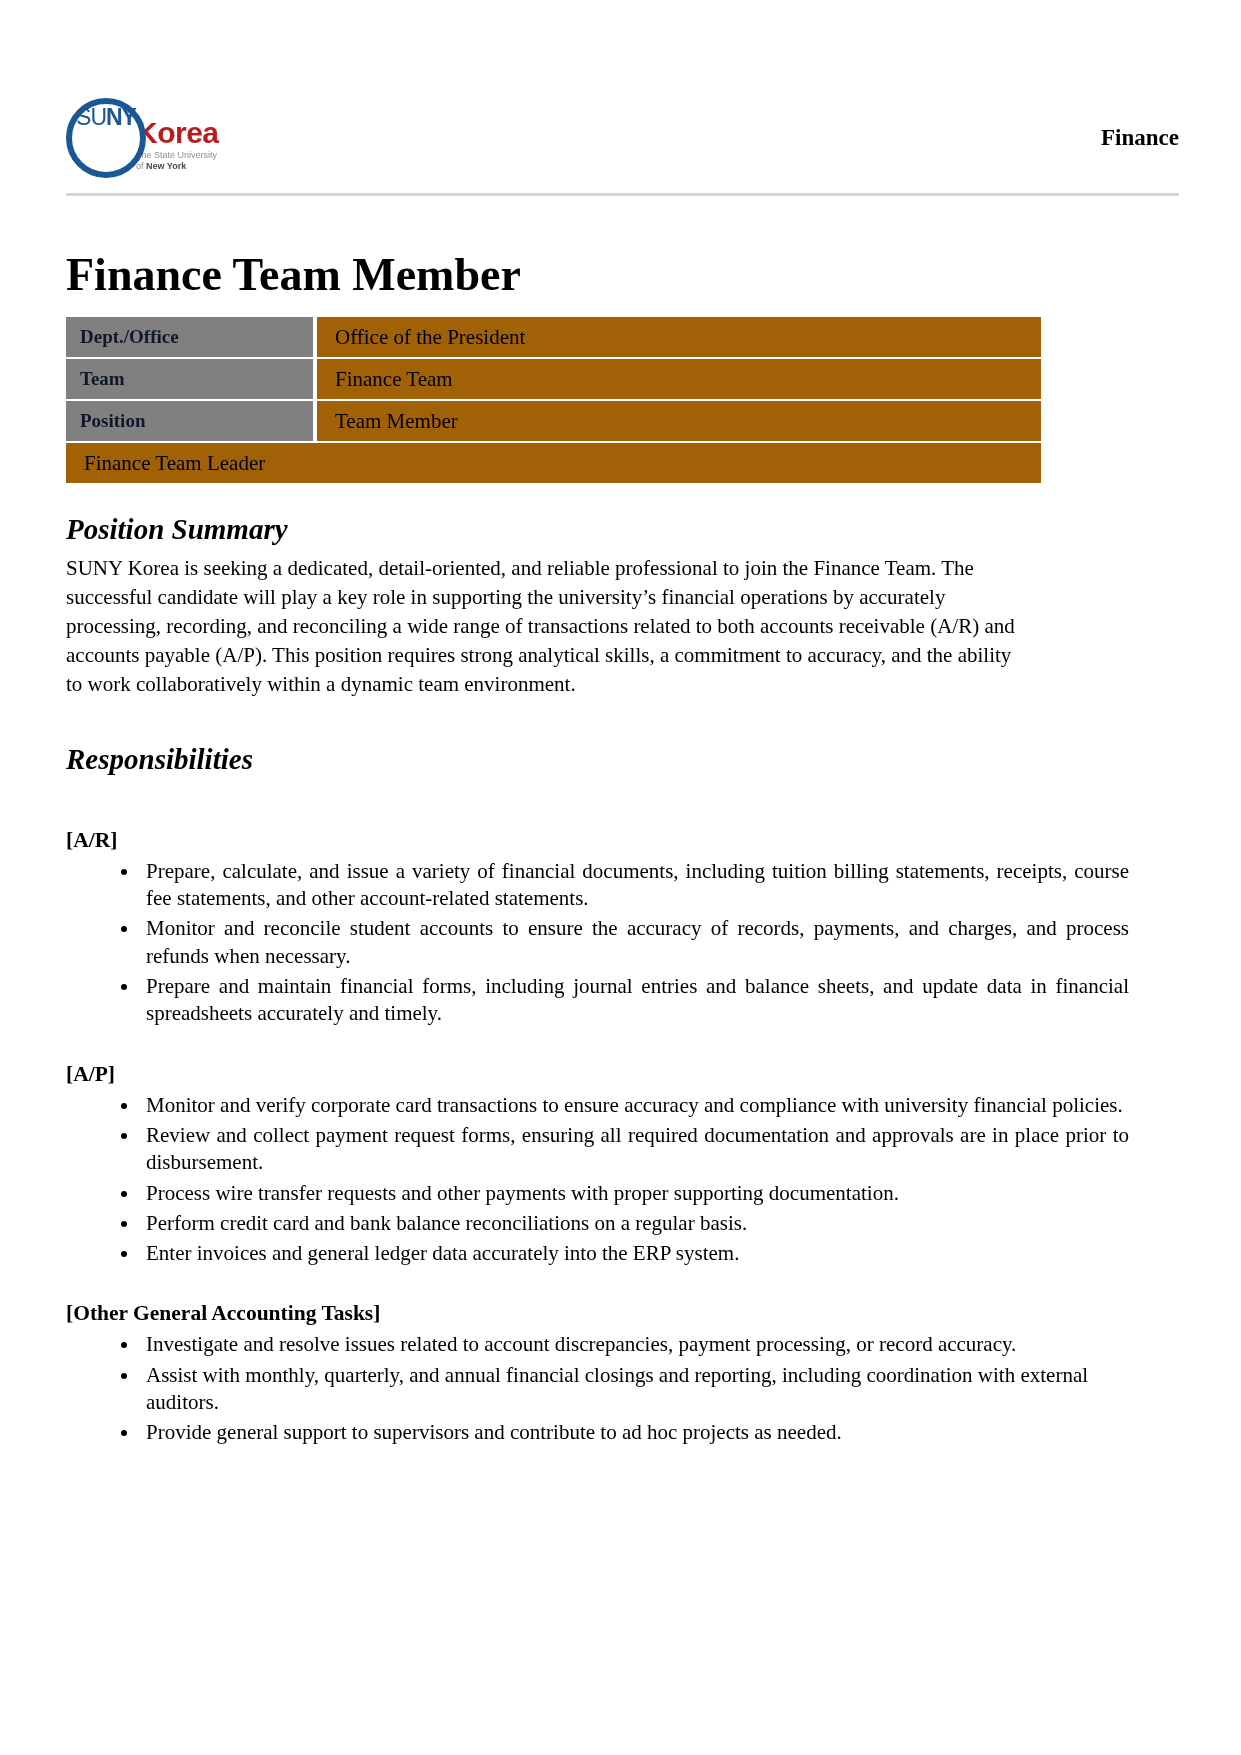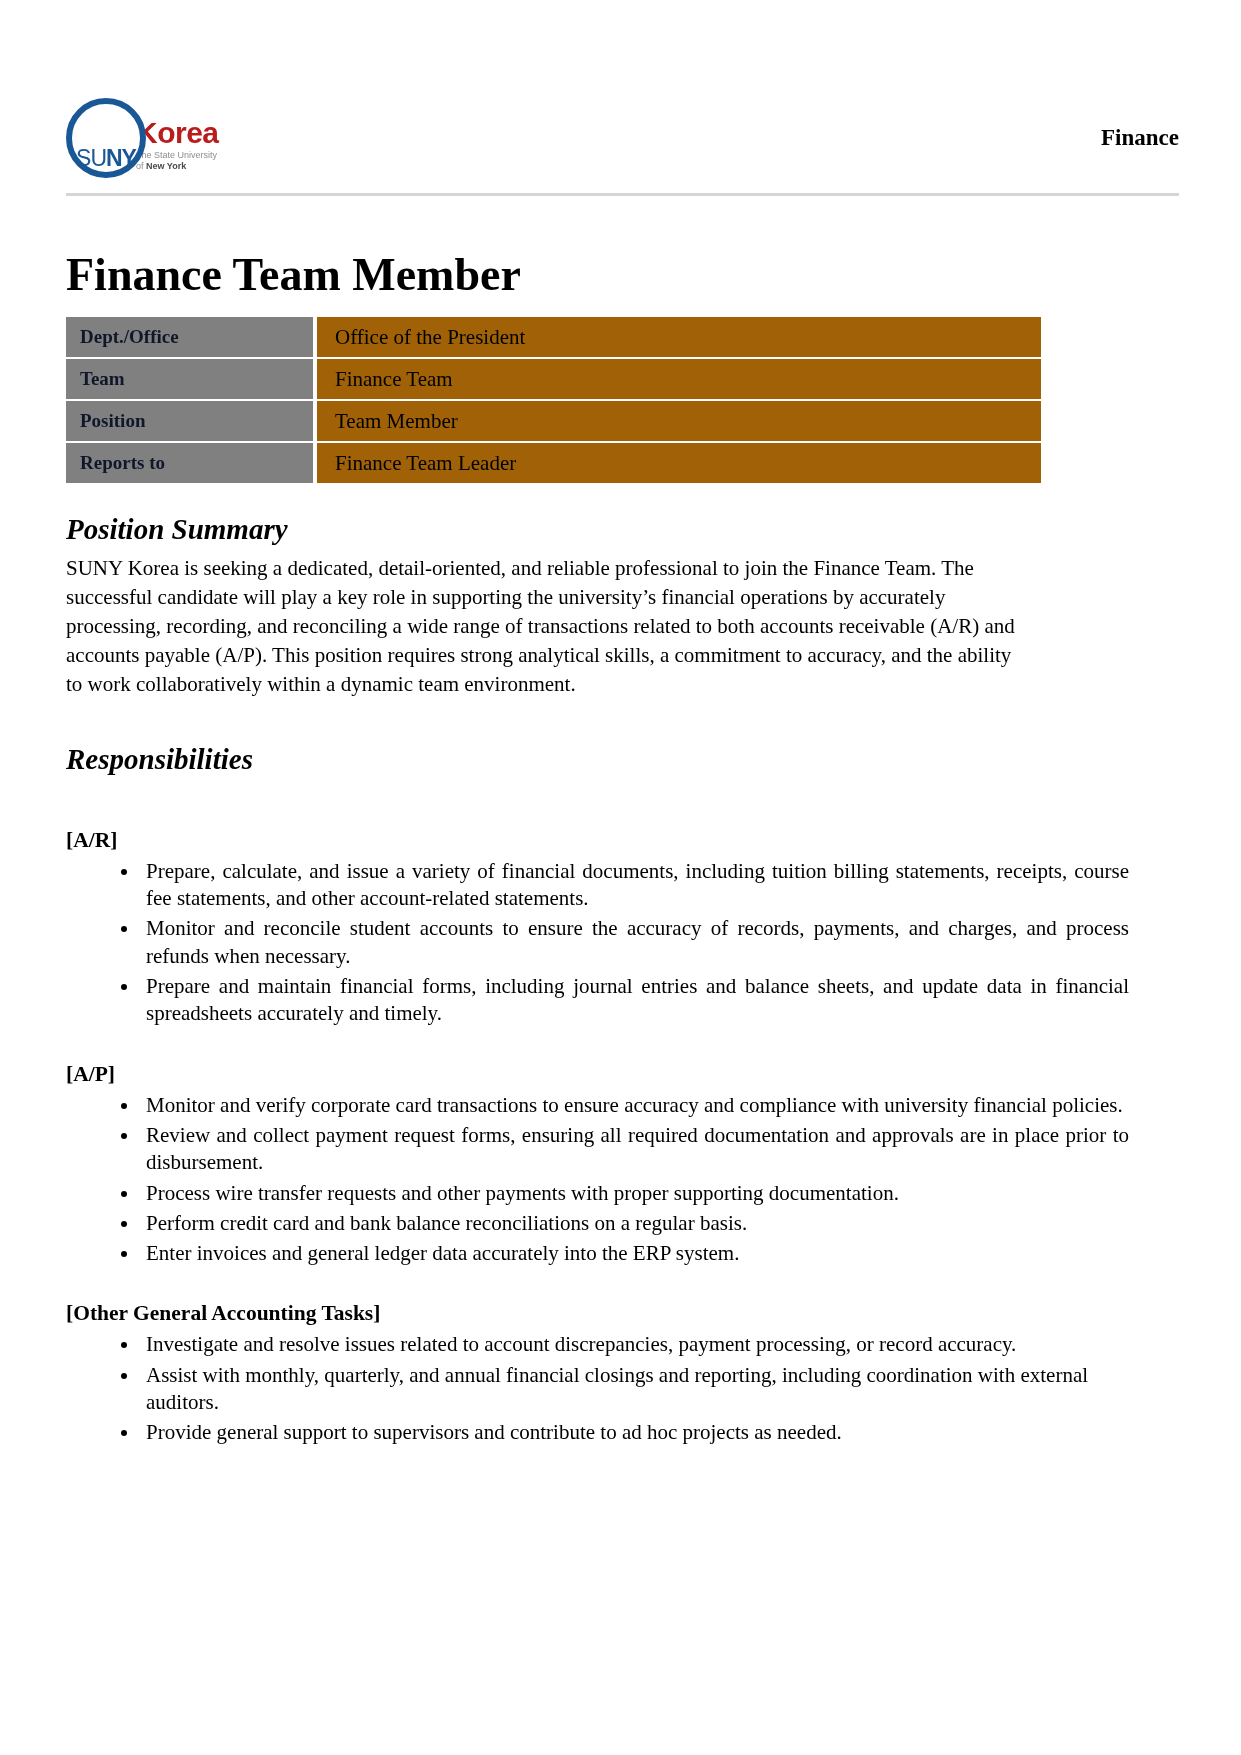--- a/index.html
+++ b/index.html
@@ -9,21 +9,21 @@
     font-family:"Liberation Serif", serif;
     color:#000;
   }
   .page { width:1241px; min-height:1755px; padding:98px 62px 40px 66px; }
 
   
   .header { display:flex; justify-content:space-between; align-items:center; }
   .logo { display:flex; align-items:center; }
   .logo-circle {
     width:80px; height:80px; border:6px solid #1a5796; border-radius:50%;
-    display:flex; align-items:flex-end; justify-content:center;
+    display:flex; align-items:flex-start; justify-content:center;
     background:#fff; flex:0 0 auto; z-index:1;
   }
   .logo-suny { font-family:"Liberation Sans", sans-serif; font-size:23px; color:#1a5796; letter-spacing:-1px; white-space:nowrap; }
   .logo-suny .su { font-weight:400; }
   .logo-suny .ny { font-weight:700; }
   .logo-textcol { margin-left:-10px; display:flex; flex-direction:column; padding-top:14px; }
   .logo-korea { font-family:"Liberation Sans", sans-serif; font-weight:700; color:#b91c1c; font-size:30px; line-height:1; letter-spacing:-0.5px; }
   .logo-sub { font-family:"Liberation Sans", sans-serif; font-size:9px; color:#8e8e8e; line-height:1.25; margin-top:2px; }
   .logo-sub .bold { font-weight:700; color:#4a4a4a; }
   .doc-label { font-size:23px; font-weight:700; }
@@ -91,21 +91,20 @@
     </div>
     <div class="info-row">
       <div class="info-label">Team</div>
       <div class="info-value">Finance Team</div>
     </div>
     <div class="info-row">
       <div class="info-label">Position</div>
       <div class="info-value">Team Member</div>
     </div>
     <div class="info-row">
-      <div class="info-label">Reports to</div>
       <div class="info-value">Finance Team Leader</div>
     </div>
   </div>
 
   <h2 class="section-heading h2-summary">Position Summary</h2>
   <p class="summary-text">SUNY Korea is seeking a dedicated, detail-oriented, and reliable professional to join the Finance Team. The successful candidate will play a key role in supporting the university’s financial operations by accurately processing, recording, and reconciling a wide range of transactions related to both accounts receivable (A/R) and accounts payable (A/P). This position requires strong analytical skills, a commitment to accuracy, and the ability to work collaboratively within a dynamic team environment.</p>
 
   <h2 class="section-heading h2-resp">Responsibilities</h2>
 
   <div class="group-label first">[A/R]</div>

